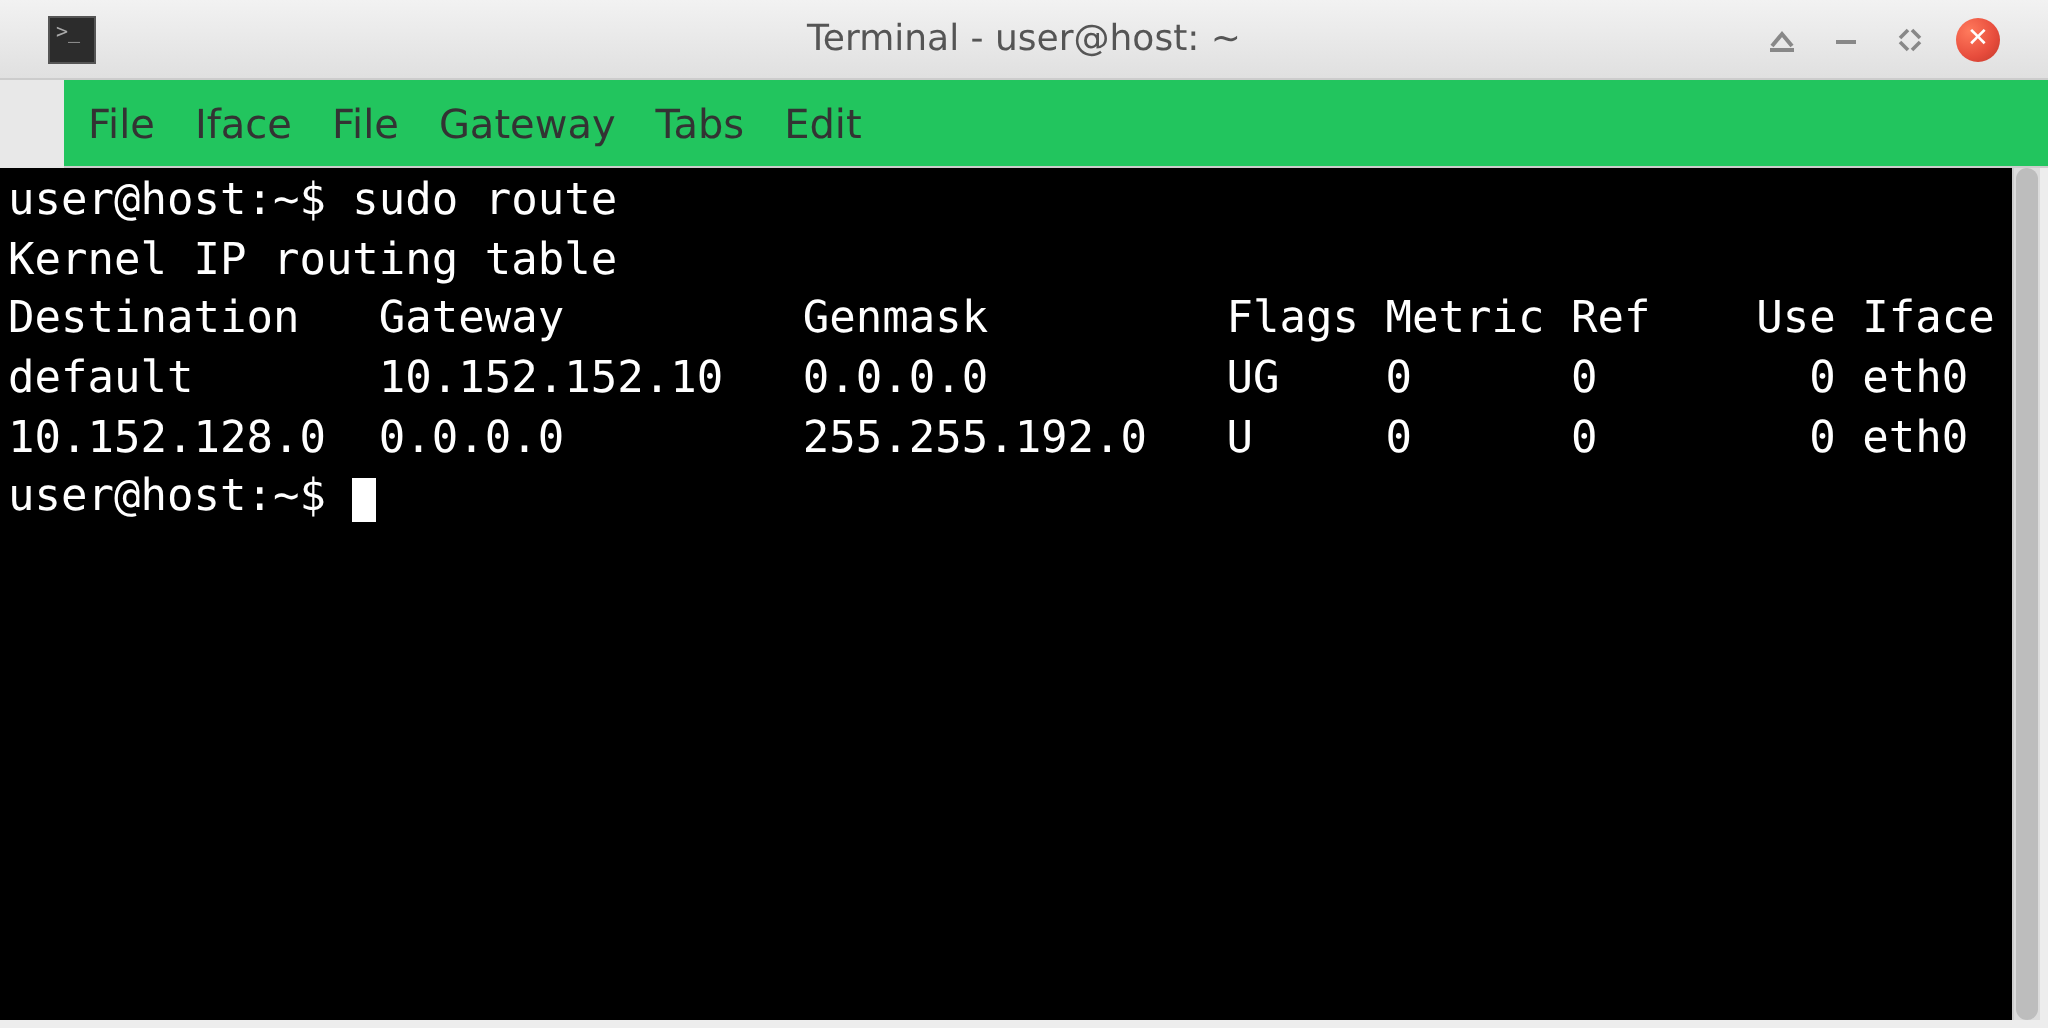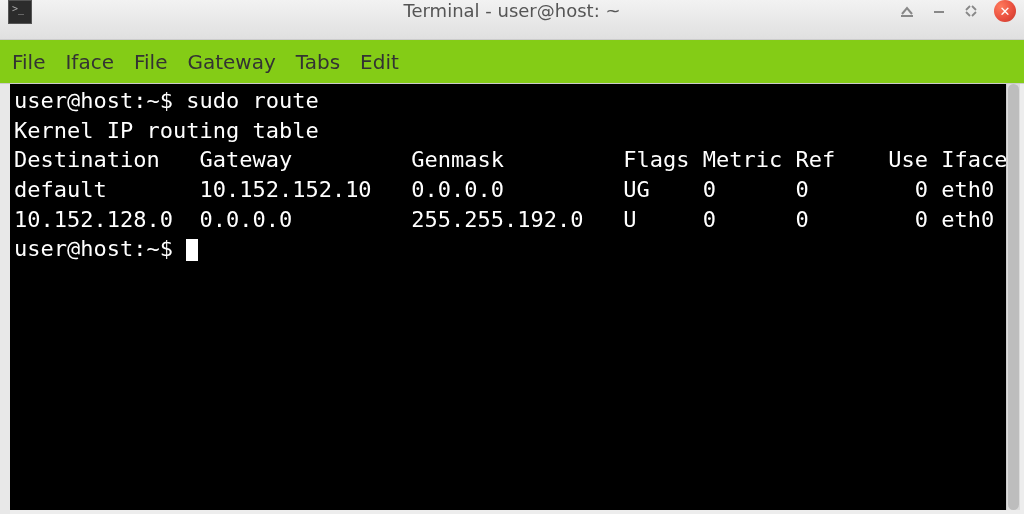--- a/index.html
+++ b/index.html
@@ -10,22 +10,22 @@
       font-family: "DejaVu Sans", Arial, sans-serif;
       overflow: hidden;
       display: flex;
       flex-direction: column;
     }
     .titlebar {
       height: 40px;
       background: linear-gradient(#f2f2f2, #e0e0e0);
       border-bottom: 1px solid #ccc;
       display: flex;
-      align-items: flex-start;
-      padding: 0 8px;
+      align-items: center;
+      padding: 0 24px;
       position: relative;
     }
     .app-icon {
       width: 24px;
       height: 24px;
       background: #2c2c2c;
       border: 1px solid #555;
       display: flex;
       align-items: flex-start;
       justify-content: flex-start;
@@ -67,38 +67,38 @@
       background: radial-gradient(circle at 30% 30%, #ff7a5c, #e74c3c 60%, #c0392b);
       color: #fff;
       font-weight: bold;
       font-size: 13px;
       display: flex;
       align-items: center;
       justify-content: center;
     }
     .menubar {
       height: 44px;
-      background: #84cc16;
+      background: #22c55e;
       border-bottom: 1px solid #ccc;
       display: flex;
       align-items: center;
       padding: 0 12px;
       gap: 20px;
+      margin-left: 32px;
     }
     .menu-item {
       color: #333;
       font-size: 20px;
       cursor: pointer;
     }
     .terminal-wrap {
       flex: 1;
       background: #ededed;
       display: flex;
       padding: 0 4px 4px 0;
-      margin-left: 10px;
     }
     .terminal {
       flex: 1;
       background: #000;
       color: #fff;
       font-family: "DejaVu Sans Mono", "Liberation Mono", monospace;
       font-size: 22px;
       line-height: 1.35;
       padding: 2px 4px;
       white-space: pre;

